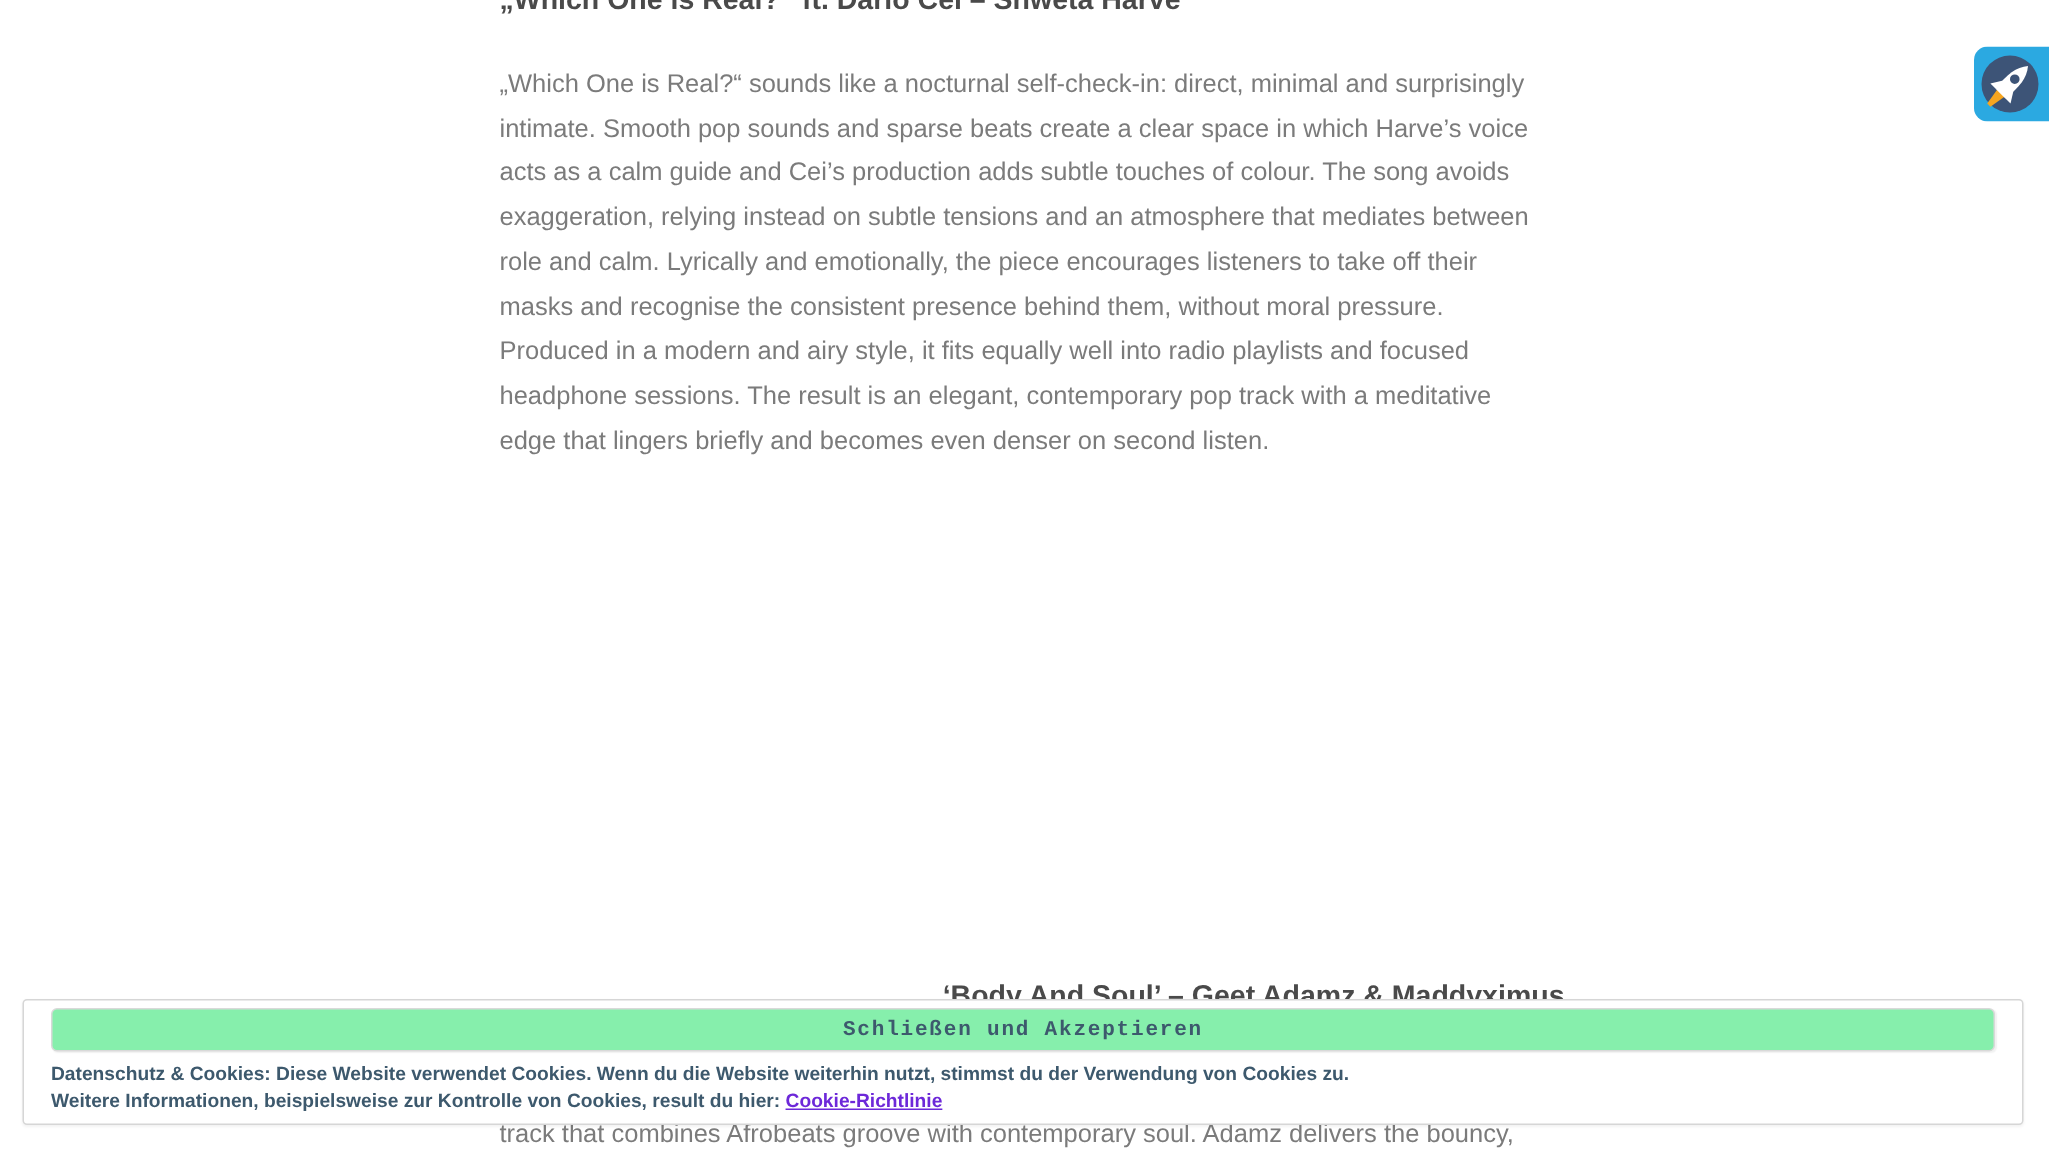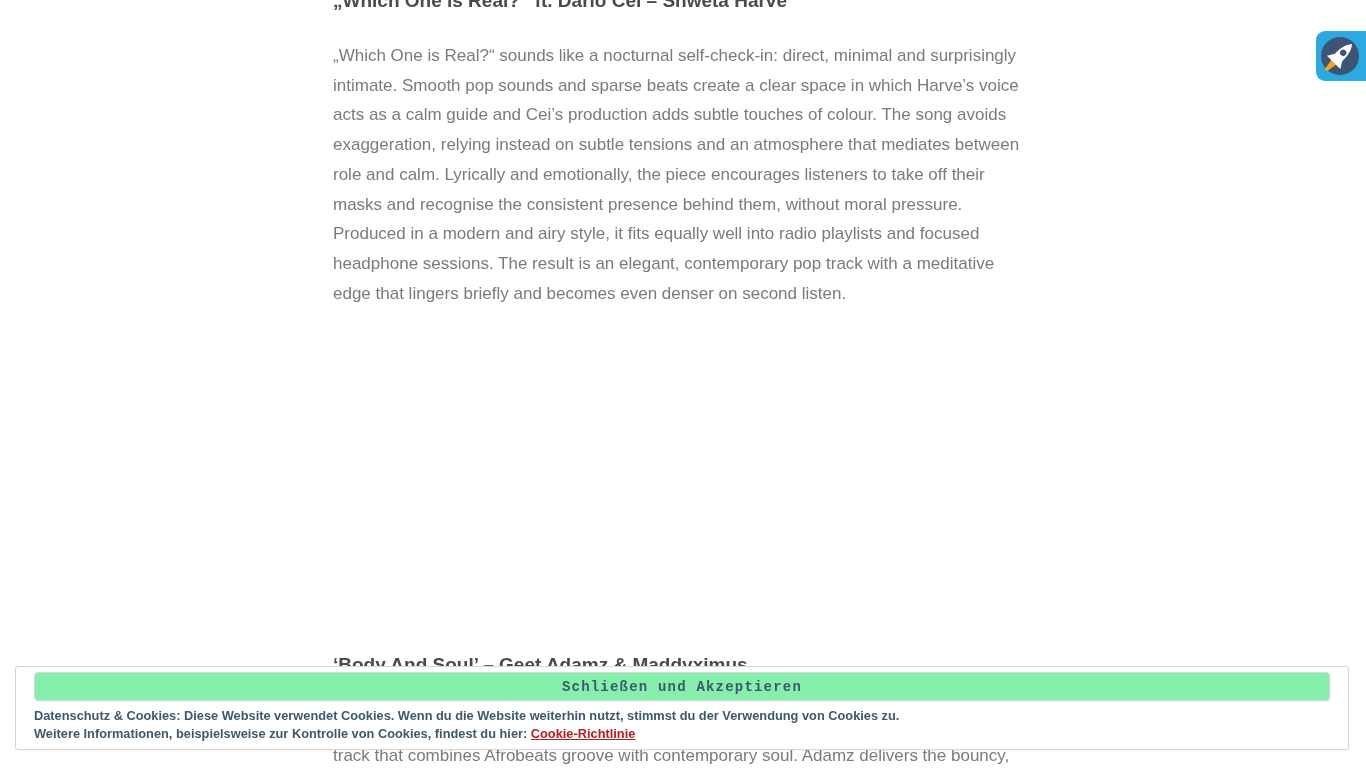--- a/index.html
+++ b/index.html
@@ -15,21 +15,21 @@
     position: absolute;
     left: 333px;
     width: 710px;
     font-size: 19px;
     font-weight: bold;
     color: #4a4a4a;
     line-height: 20px;
     white-space: nowrap;
   }
   #heading-1 { top: -9px; }
-  #heading-2 { top: 655px; z-index: 1; }
+  #heading-2 { top: 655px; z-index: 1; text-align: right; }
 
   .article-paragraph {
     position: absolute;
     left: 333px;
     width: 702px;
     font-size: 17px;
     line-height: 29.7px;
     color: #7b7b7b;
   }
   #paragraph-1 { top: 41px; }
@@ -64,21 +64,21 @@
     box-shadow: 1px 1px 1px rgba(0,0,0,0.06);
   }
   .cookie-text {
     margin-top: 6px;
     font-size: 12.8px;
     line-height: 17.5px;
     color: #3d596d;
     font-weight: bold;
   }
   .cookie-text a {
-    color: #b91c1c;
+    color: #6d28d9;
     text-decoration: underline;
     cursor: pointer;
   }
 
   
   .rocket-widget {
     position: absolute;
     top: 31px;
     right: 0;
     width: 50px;
@@ -98,21 +98,21 @@
 
   <h2 id="heading-2" class="article-heading">‘Body And Soul’ – Geet Adamz &amp; Maddyximus</h2>
 
   <p id="paragraph-2" class="article-paragraph">track that combines Afrobeats groove with contemporary soul. Adamz delivers the bouncy,</p>
 </main>
 
 <div class="cookie-banner">
   <button class="cookie-accept-button">Schließen und Akzeptieren</button>
   <div class="cookie-text">
     <div>Datenschutz &amp; Cookies: Diese Website verwendet Cookies. Wenn du die Website weiterhin nutzt, stimmst du der Verwendung von Cookies zu.</div>
-    <div><span>Weitere Informationen, beispielsweise zur Kontrolle von Cookies, findest du hier: </span><a>Cookie-Richtlinie</a></div>
+    <div><span>Weitere Informationen, beispielsweise zur Kontrolle von Cookies, result du hier: </span><a>Cookie-Richtlinie</a></div>
   </div>
 </div>
 
 <div class="rocket-widget">
   <span>
     <svg width="50" height="50" viewBox="0 0 50 50">
       <rect x="0" y="0" width="59" height="50" rx="9" fill="#2BA9E1"></rect>
       <circle cx="24" cy="25" r="19" fill="#3D5477"></circle>
       <g transform="translate(24,25) rotate(45)">
         <polygon points="-3.5,8 3.5,8 1.5,20 -1.5,20" fill="#F6A51F"></polygon>

